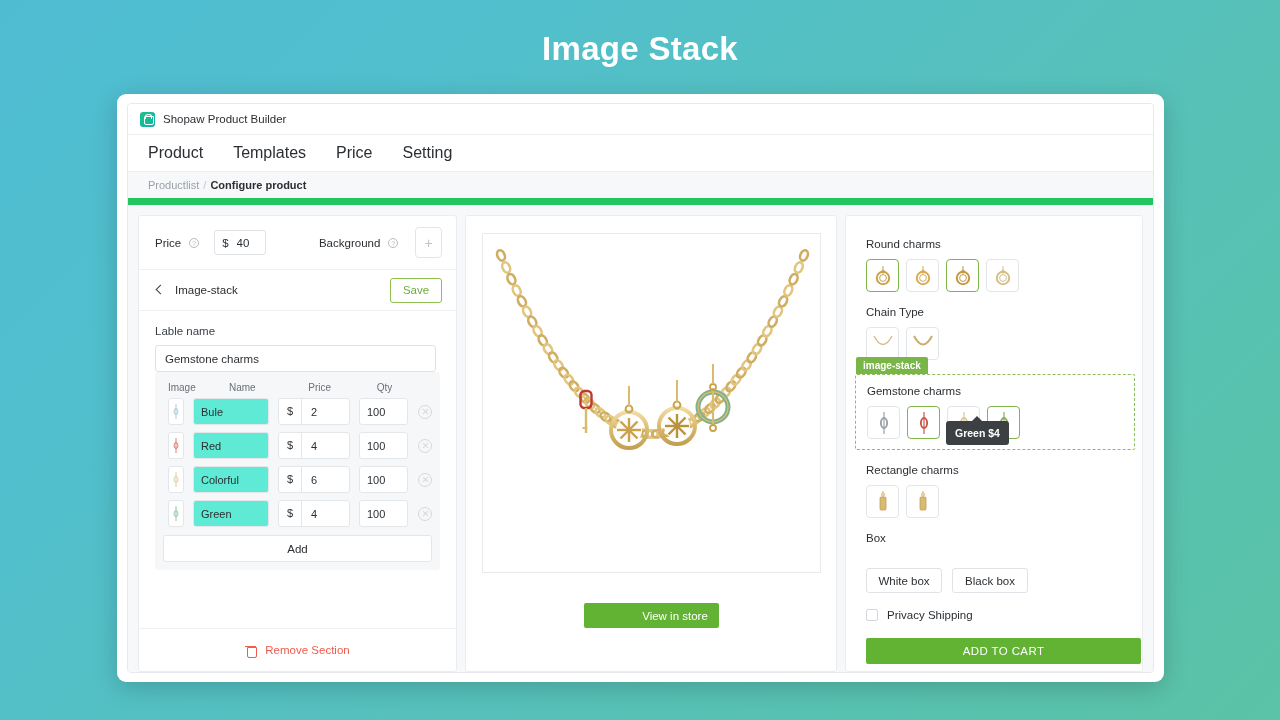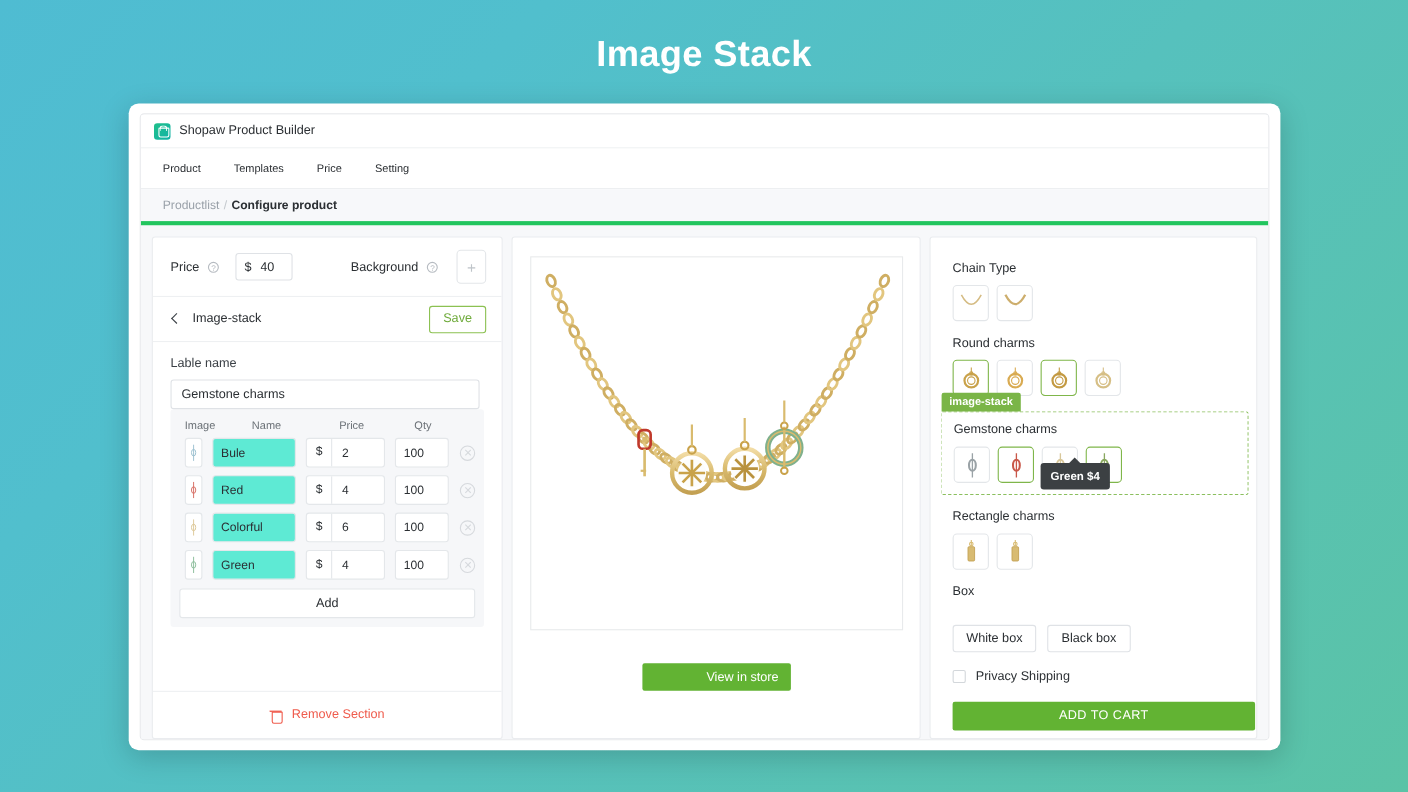--- a/index.html
+++ b/index.html
@@ -79,33 +79,33 @@
   
   .nav {
     height: 37px;
     display: flex; align-items: center;
     padding-left: 20px;
     gap: 30px;
     border-bottom: 1px solid #eceef0;
     background: #fff;
   }
   .nav-item {
-    font-size: 10px;
+    font-size: 16px;
     color: #2b2f33;
     cursor: pointer;
     white-space: nowrap;
   }
 
   
   .breadcrumb {
     height: 33px;
     display: flex; align-items: center;
     padding-left: 20px;
     background: #f7f8fa;
-    border-bottom: 4px solid #22c55e;
+    border-bottom: 7px solid #22c55e;
     font-size: 11px;
     gap: 4px;
   }
   .crumb-muted { color: #9aa1a9; cursor: pointer; }
   .crumb-sep { color: #c2c7cc; }
   .crumb-active { color: #2b2f33; font-weight: bold; }
 
   
   .body-area {
     display: flex;
@@ -750,75 +750,75 @@
             </g>
           </svg>
         </div>
         <button class="view-store-btn">View in store</button>
       </div>
 
       <div class="right-panel">
 
         
         <div class="opt-group">
+          <div class="opt-title">Round charms</div>
+          <div class="opt-row" id="round-charms-row">
+              <div class="swatch sel">
+                <svg width="20" height="22" viewBox="0 0 20 22">
+                  <circle cx="10" cy="13" r="6.2" fill="none" stroke="#c9a24a" stroke-width="2"></circle>
+                  <circle cx="10" cy="13" r="3.4" fill="none" stroke="#c9a24a" stroke-width="1"></circle>
+                  <line x1="10" y1="1" x2="10" y2="6.6" stroke="#c9a24a" stroke-width="1"></line>
+                  <circle cx="10" cy="6.6" r="1.5" fill="none" stroke="#c9a24a" stroke-width="1"></circle>
+                </svg>
+              </div>
+              <div class="swatch">
+                <svg width="20" height="22" viewBox="0 0 20 22">
+                  <circle cx="10" cy="13" r="6.2" fill="none" stroke="#d9ab52" stroke-width="2"></circle>
+                  <circle cx="10" cy="13" r="3.4" fill="none" stroke="#d9ab52" stroke-width="1"></circle>
+                  <line x1="10" y1="1" x2="10" y2="6.6" stroke="#d9ab52" stroke-width="1"></line>
+                  <circle cx="10" cy="6.6" r="1.5" fill="none" stroke="#d9ab52" stroke-width="1"></circle>
+                </svg>
+              </div>
+              <div class="swatch sel">
+                <svg width="20" height="22" viewBox="0 0 20 22">
+                  <circle cx="10" cy="13" r="6.2" fill="none" stroke="#c39a43" stroke-width="2"></circle>
+                  <circle cx="10" cy="13" r="3.4" fill="none" stroke="#c39a43" stroke-width="1"></circle>
+                  <line x1="10" y1="1" x2="10" y2="6.6" stroke="#c39a43" stroke-width="1"></line>
+                  <circle cx="10" cy="6.6" r="1.5" fill="none" stroke="#c39a43" stroke-width="1"></circle>
+                </svg>
+              </div>
+              <div class="swatch">
+                <svg width="20" height="22" viewBox="0 0 20 22">
+                  <circle cx="10" cy="13" r="6.2" fill="none" stroke="#d6bf86" stroke-width="2"></circle>
+                  <circle cx="10" cy="13" r="3.4" fill="none" stroke="#d6bf86" stroke-width="1"></circle>
+                  <line x1="10" y1="1" x2="10" y2="6.6" stroke="#d6bf86" stroke-width="1"></line>
+                  <circle cx="10" cy="6.6" r="1.5" fill="none" stroke="#d6bf86" stroke-width="1"></circle>
+                </svg>
+              </div>
+            </div>
+        </div>
+
+        
+        <div class="opt-group">
           <div class="opt-title">Chain Type</div>
           <div class="opt-row">
             <div class="swatch">
               <svg width="22" height="22" viewBox="0 0 22 22">
                 <path d="M2 3 Q11 20 20 3" fill="none" stroke="#d5bc84" stroke-width="1.4"></path>
               </svg>
             </div>
             <div class="swatch">
               <svg width="22" height="22" viewBox="0 0 22 22">
                 <path d="M2 3 Q11 20 20 3" fill="none" stroke="#cdae6d" stroke-width="2.1"></path>
               </svg>
             </div>
           </div>
         </div>
 
         
-        <div class="opt-group">
-          <div class="opt-title">Round charms</div>
-          <div class="opt-row" id="round-charms-row">
-              <div class="swatch sel">
-                <svg width="20" height="22" viewBox="0 0 20 22">
-                  <circle cx="10" cy="13" r="6.2" fill="none" stroke="#c9a24a" stroke-width="2"></circle>
-                  <circle cx="10" cy="13" r="3.4" fill="none" stroke="#c9a24a" stroke-width="1"></circle>
-                  <line x1="10" y1="1" x2="10" y2="6.6" stroke="#c9a24a" stroke-width="1"></line>
-                  <circle cx="10" cy="6.6" r="1.5" fill="none" stroke="#c9a24a" stroke-width="1"></circle>
-                </svg>
-              </div>
-              <div class="swatch">
-                <svg width="20" height="22" viewBox="0 0 20 22">
-                  <circle cx="10" cy="13" r="6.2" fill="none" stroke="#d9ab52" stroke-width="2"></circle>
-                  <circle cx="10" cy="13" r="3.4" fill="none" stroke="#d9ab52" stroke-width="1"></circle>
-                  <line x1="10" y1="1" x2="10" y2="6.6" stroke="#d9ab52" stroke-width="1"></line>
-                  <circle cx="10" cy="6.6" r="1.5" fill="none" stroke="#d9ab52" stroke-width="1"></circle>
-                </svg>
-              </div>
-              <div class="swatch sel">
-                <svg width="20" height="22" viewBox="0 0 20 22">
-                  <circle cx="10" cy="13" r="6.2" fill="none" stroke="#c39a43" stroke-width="2"></circle>
-                  <circle cx="10" cy="13" r="3.4" fill="none" stroke="#c39a43" stroke-width="1"></circle>
-                  <line x1="10" y1="1" x2="10" y2="6.6" stroke="#c39a43" stroke-width="1"></line>
-                  <circle cx="10" cy="6.6" r="1.5" fill="none" stroke="#c39a43" stroke-width="1"></circle>
-                </svg>
-              </div>
-              <div class="swatch">
-                <svg width="20" height="22" viewBox="0 0 20 22">
-                  <circle cx="10" cy="13" r="6.2" fill="none" stroke="#d6bf86" stroke-width="2"></circle>
-                  <circle cx="10" cy="13" r="3.4" fill="none" stroke="#d6bf86" stroke-width="1"></circle>
-                  <line x1="10" y1="1" x2="10" y2="6.6" stroke="#d6bf86" stroke-width="1"></line>
-                  <circle cx="10" cy="6.6" r="1.5" fill="none" stroke="#d6bf86" stroke-width="1"></circle>
-                </svg>
-              </div>
-            </div>
-        </div>
-
-        
         <div class="stack-region">
           <div class="stack-tag">image-stack</div>
           <div class="opt-title">Gemstone charms</div>
           <div class="opt-row" id="gemstone-charms-row">
               <div class="swatch">
                 <svg width="16" height="24" viewBox="0 0 16 24">
                   <line x1="8" y1="1" x2="8" y2="23" stroke="#9aa2a6" stroke-width="1.2"></line>
                   <ellipse cx="8" cy="12" rx="3.1" ry="5" fill="none" stroke="#9aa2a6" stroke-width="1.9"></ellipse>
                 </svg>
               </div>

